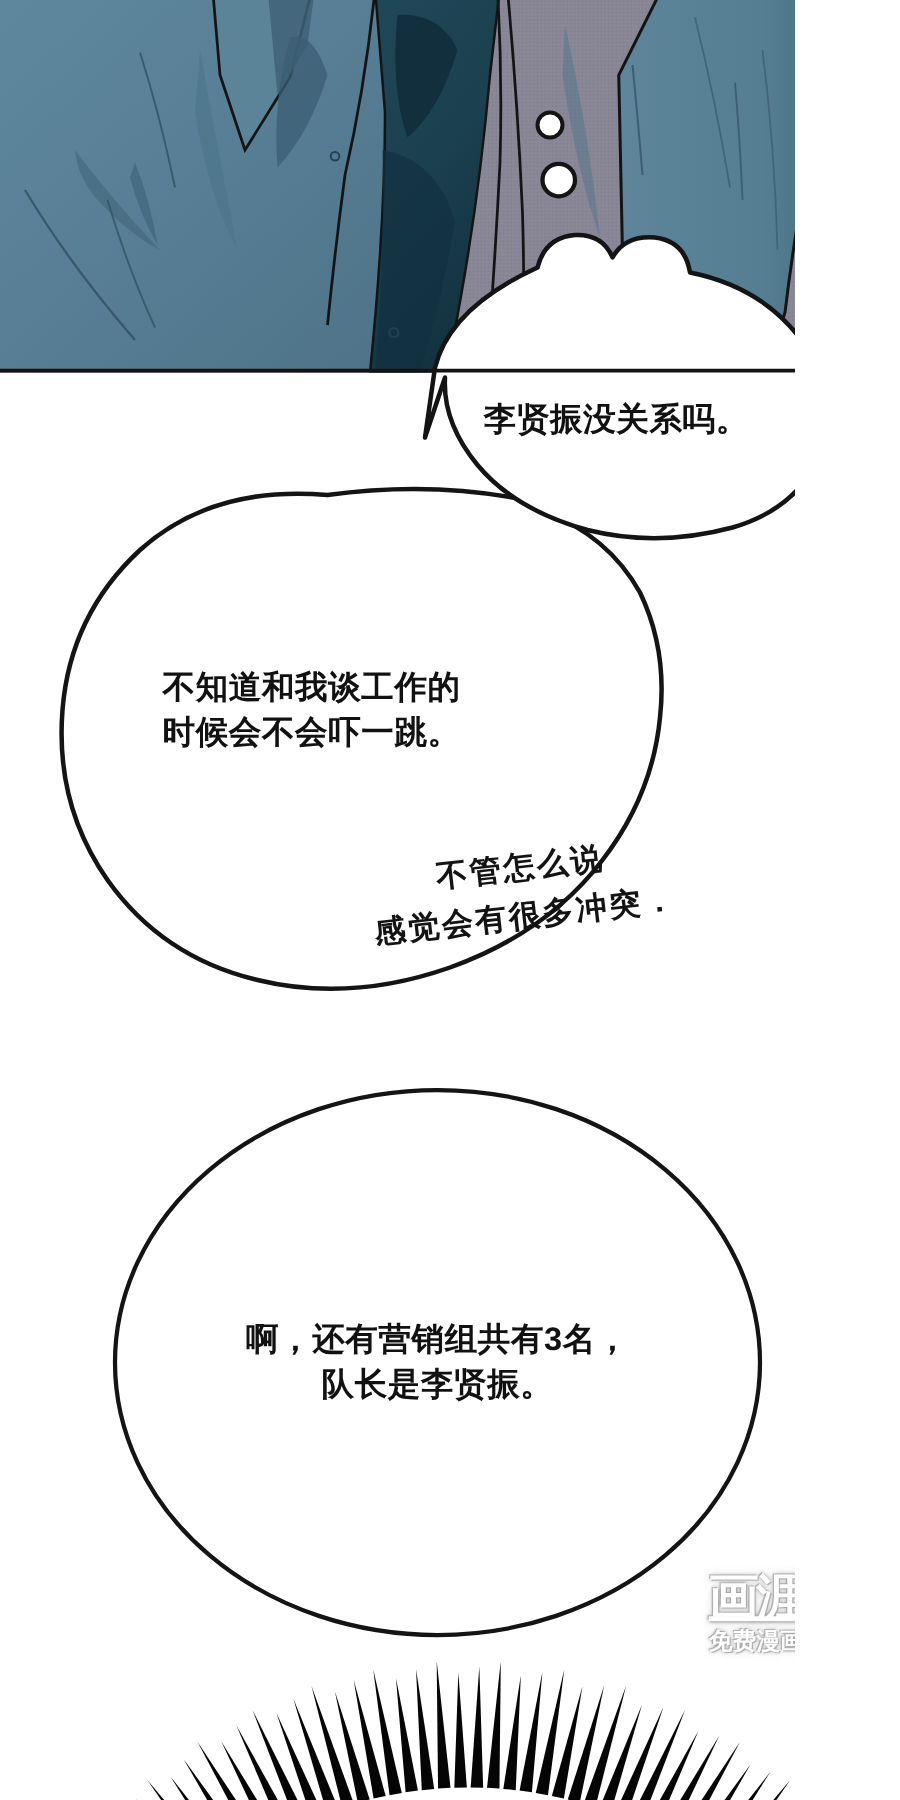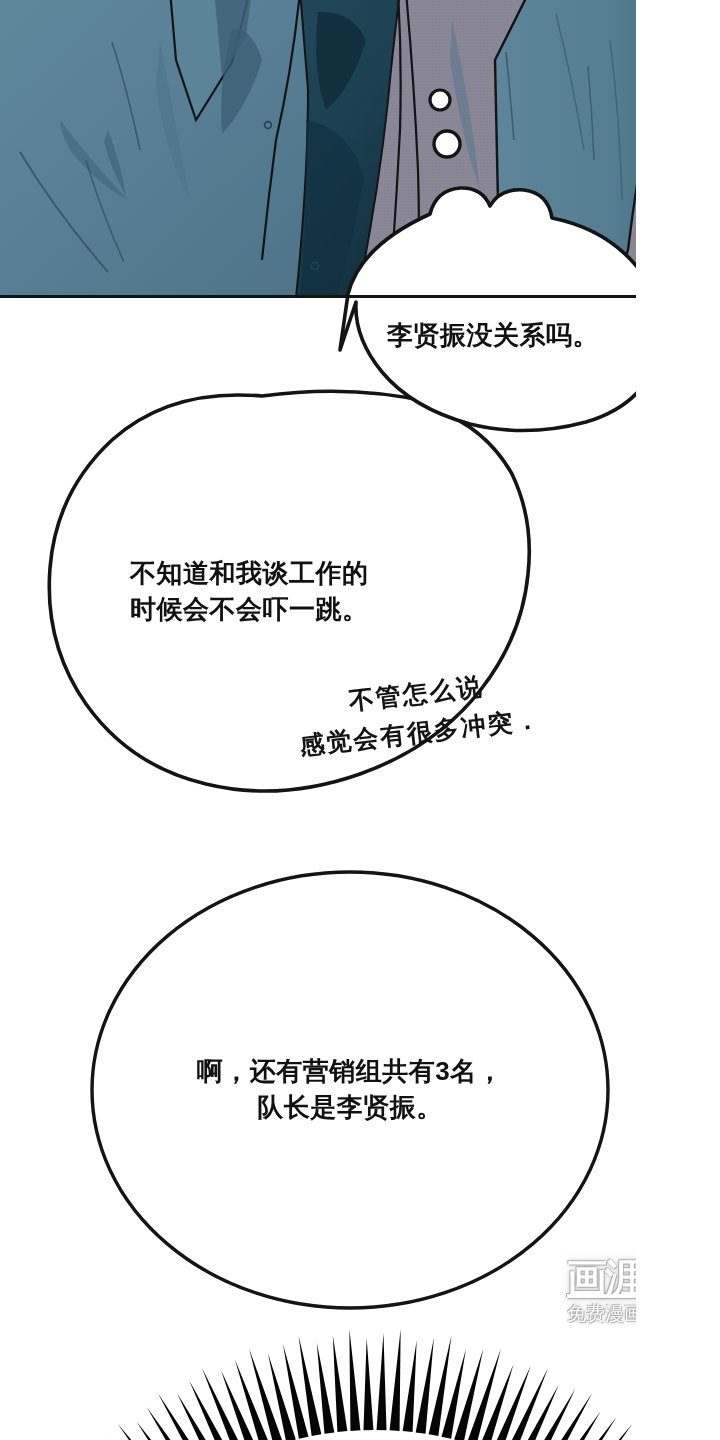--- a/index.html
+++ b/index.html
@@ -54,24 +54,25 @@
   #bubble1 { left:300px; top:180px; width:380px; height:250px; z-index:25; }
   #bubble1-text {
     left:318px; top:318px; width:350px;
     font-size:26px;
     text-align:center;
     z-index:30;
   }
 
   #bubble2 { left:30px; top:370px; width:510px; height:430px; z-index:20; }
   #bubble2-text {
-    left:130px; top:556px; width:330px;
+    left:130px; top:534px; width:330px;
     font-size:26px;
     text-align:left;
     z-index:30;
+    font-family:Liberation Mono, monospace;
   }
 
   
   #handwriting {
     position:absolute;
     left:250px; top:694px;
     width:330px;
     z-index:32;
     transform:rotate(-6.5deg);
     transform-origin:left top;
@@ -115,21 +116,21 @@
       0 0 3px rgba(150,150,150,.95),
       1px 1px 0 rgba(170,170,170,.85),
       -1px -1px 0 rgba(170,170,170,.85),
       0 0 8px rgba(190,190,190,.65);
     text-decoration: underline;
   }
   #watermark .wm-sub {
     margin-top:6px;
     font-family:"DejaVu Sans",sans-serif;
     font-size:19px;
-    font-weight:400;
+    font-weight:700;
     line-height:1;
     color:#ffffff;
     letter-spacing:0px;
     text-shadow:
       0 0 3px rgba(150,150,150,.95),
       1px 1px 0 rgba(170,170,170,.85),
       -1px -1px 0 rgba(170,170,170,.85),
       0 0 7px rgba(190,190,190,.6);
   }
 

